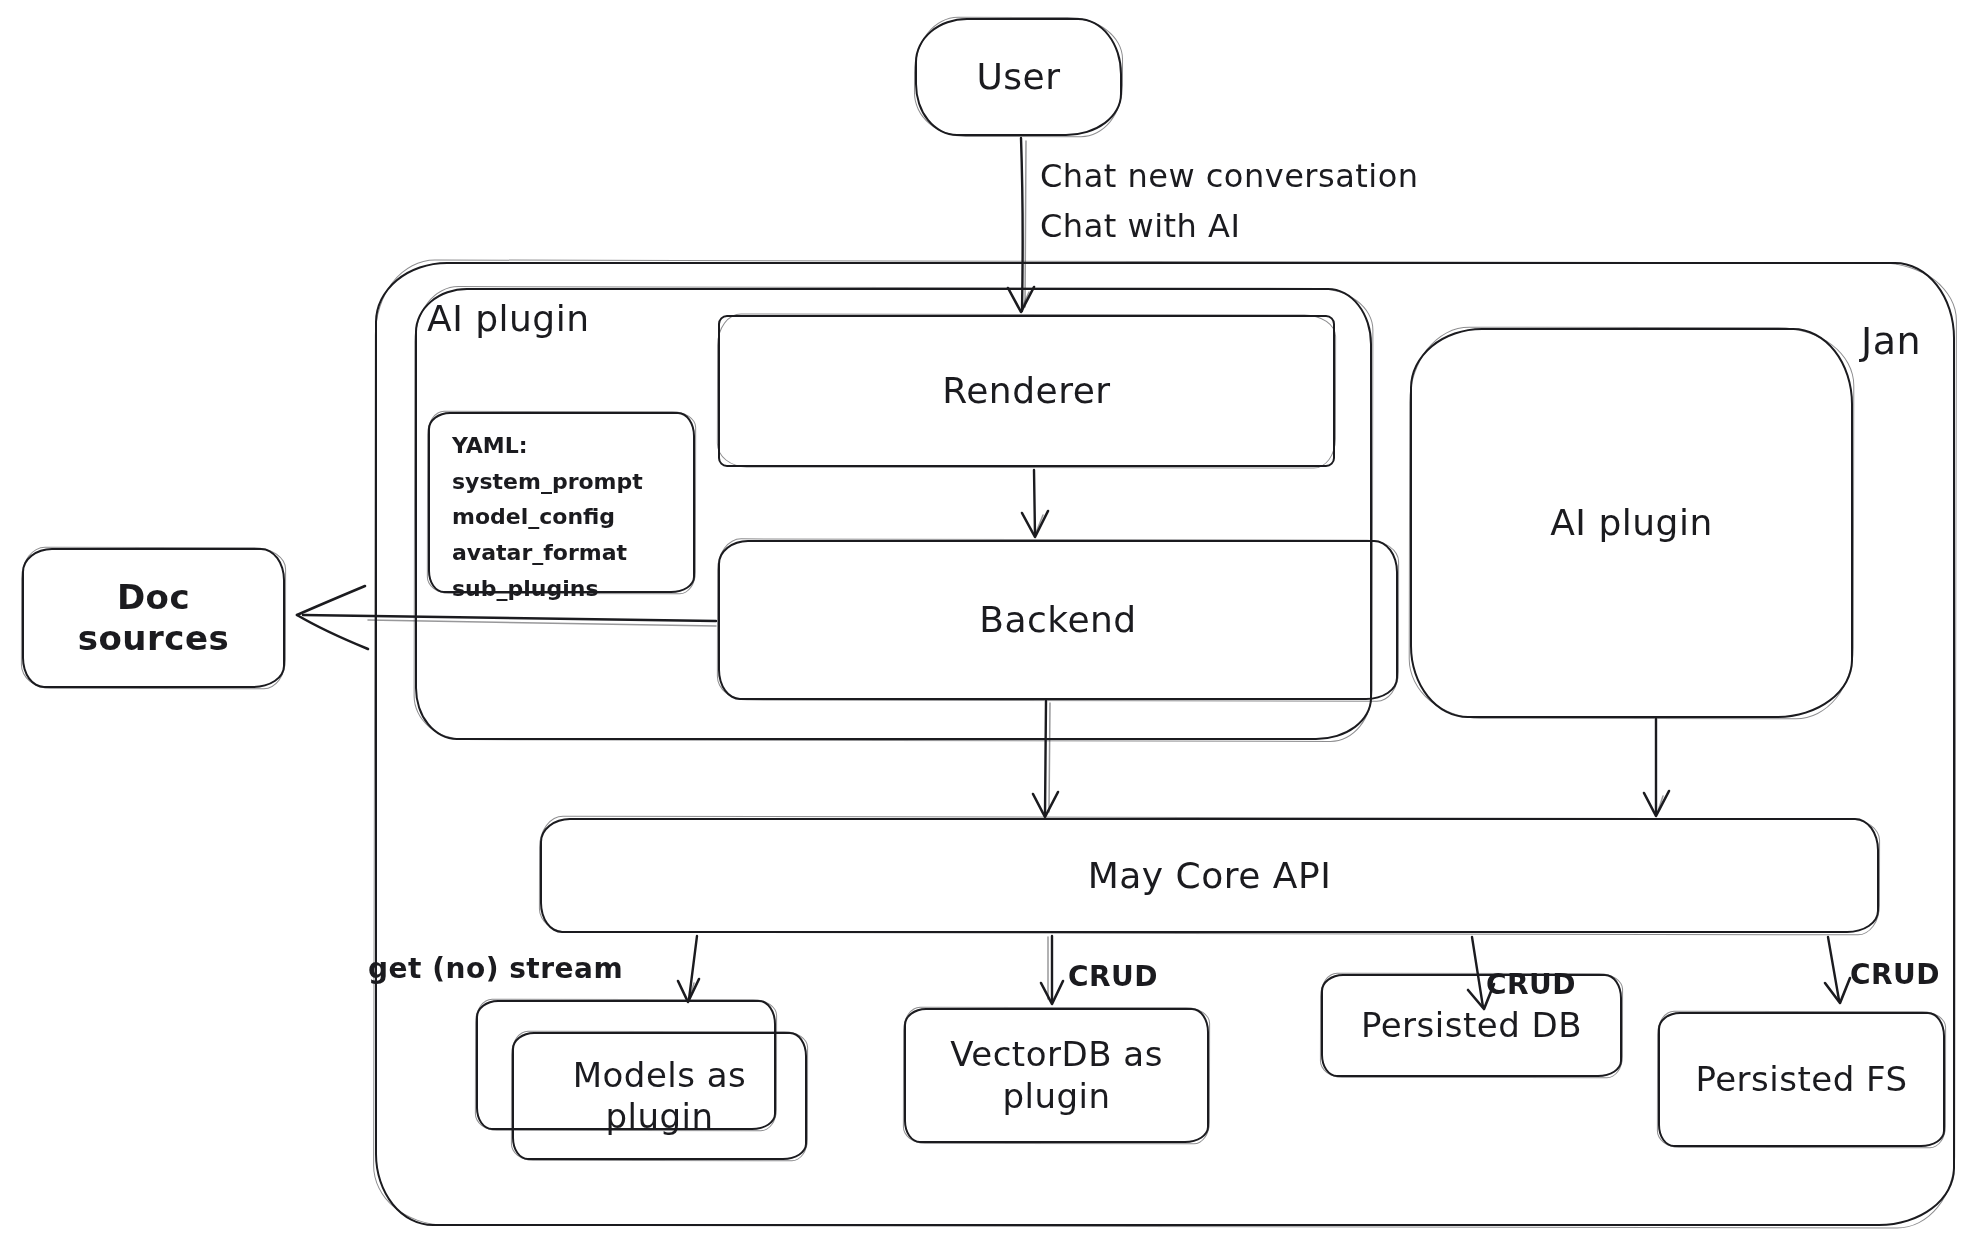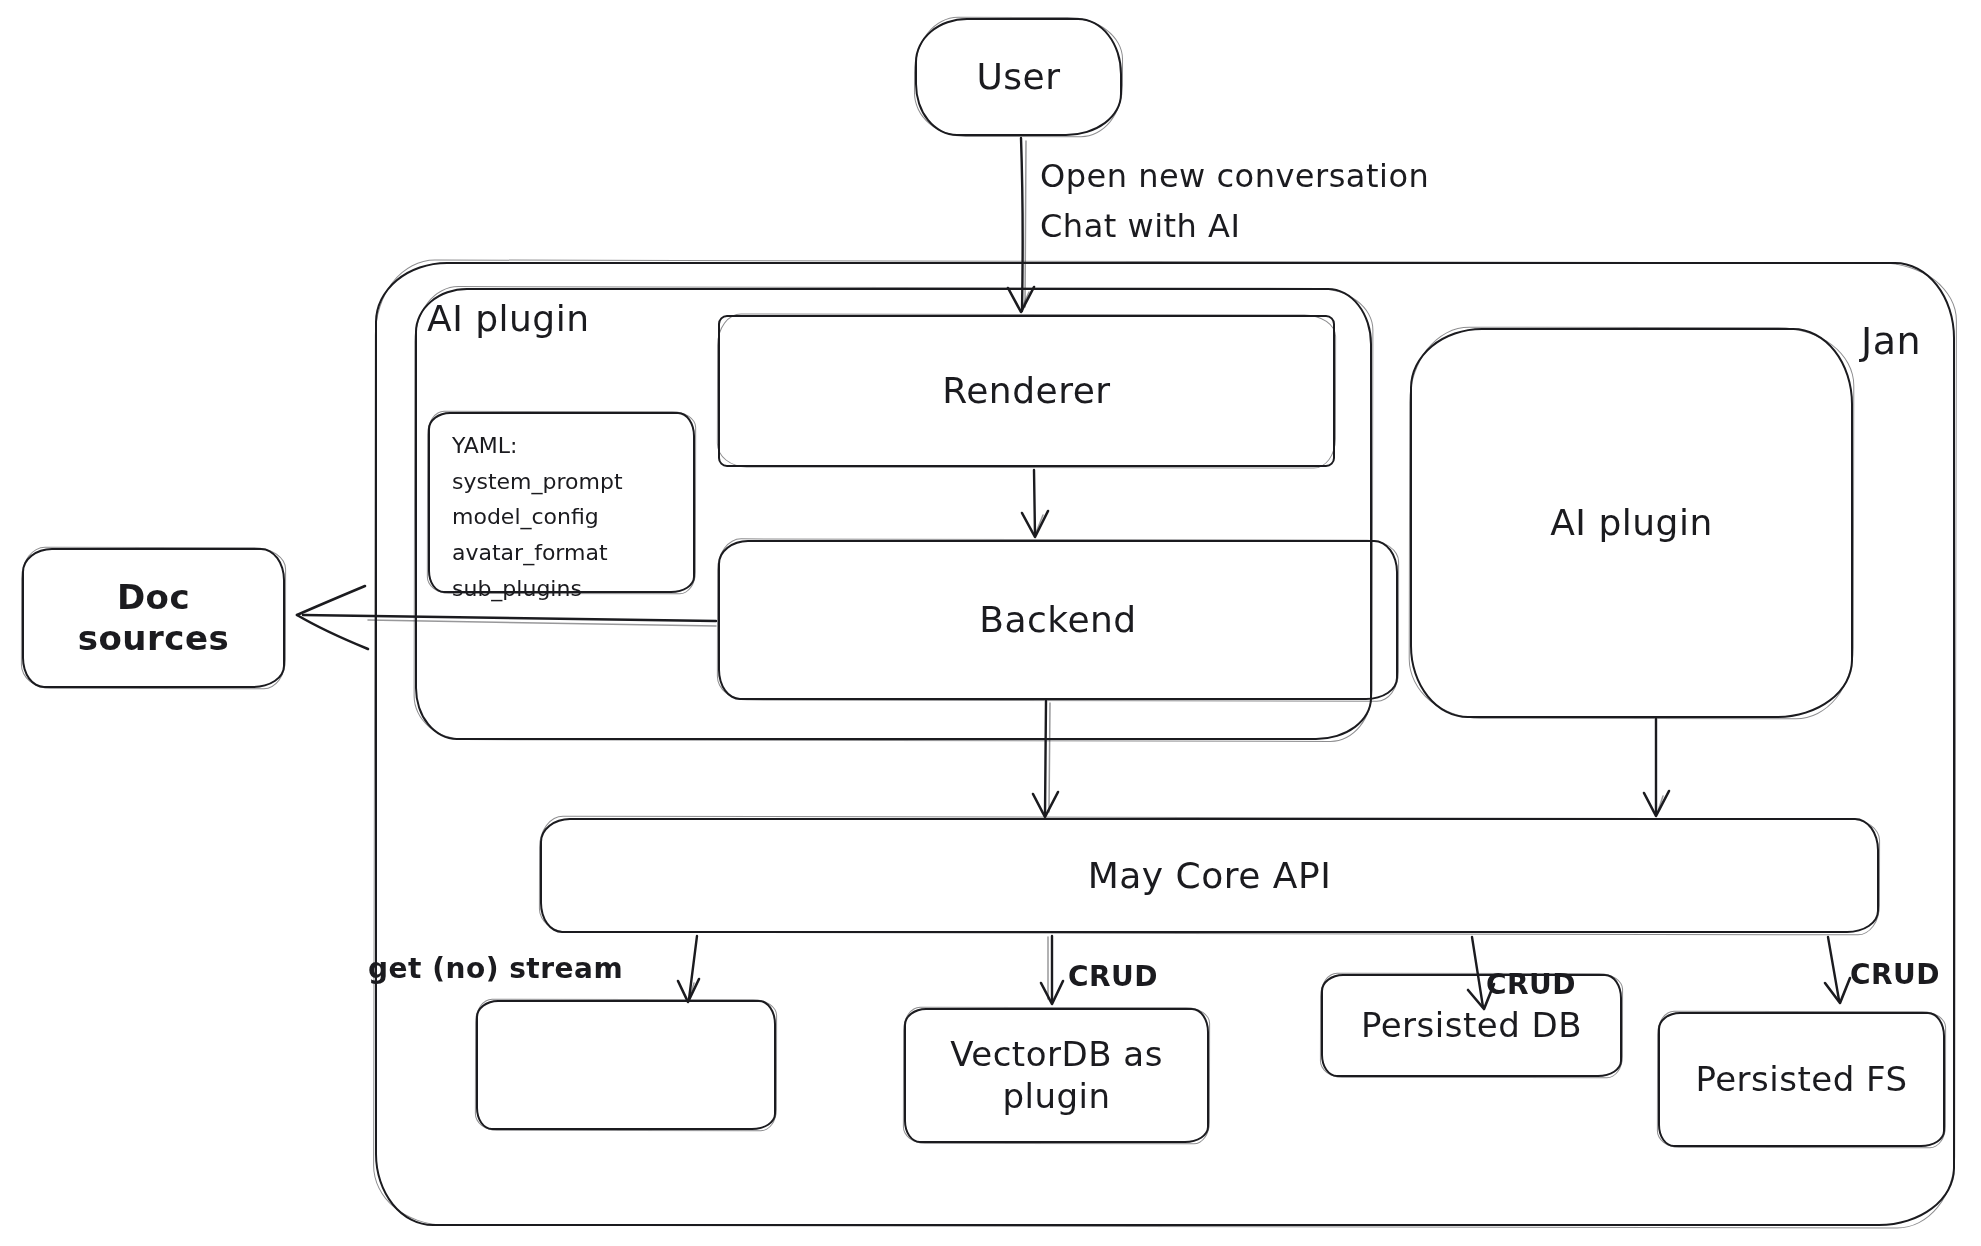--- a/index.html
+++ b/index.html
@@ -71,20 +71,21 @@
     white-space:nowrap;
   }
   .yaml-note{
     position:absolute;
     box-sizing:border-box;
     padding:14px 10px 0 22px;
     font-size:22px;
     line-height:1.62;
     text-align:left;
     display:block;
+    font-weight:bold;
   }
   .yaml-line{display:block;}
   svg.connector-layer{
     position:absolute;inset:0;
     pointer-events:none;
   }
   svg.connector-layer path{
     stroke:var(--ink);
     stroke-width:2.4;
     fill:none;
@@ -154,21 +155,21 @@
       <path d="M1828,937 L1839,1000"></path>
       <path class="head" d="M1825,983 L1840,1003 L1850,978"></path>
     </g>
   </svg>
 
   <div class="sketch r-lg node" style="left:915px;top:18px;width:207px;height:118px;">
     <span class="node-label">User</span>
   </div>
 
   <div class="flow-label" style="left:1040px;top:152px;">
-    <div>Open new conversation</div>
+    <div>Chat new conversation</div>
     <div>Chat with AI</div>
   </div>
 
   <div class="sketch r-xl" style="left:375px;top:262px;width:1580px;height:964px;">
     <span class="group-label" style="right:32px;top:8px;font-size:38px;margin-top:47px;">Jan</span>
   </div>
 
   <div class="sketch r-lg" style="left:415px;top:288px;width:957px;height:452px;">
     <span class="group-label" style="left:10px;top:8px;">AI plugin</span>
   </div>
@@ -200,20 +201,23 @@
   <div class="sketch node" style="left:540px;top:818px;width:1339px;height:115px;">
     <span class="node-label">May Core API</span>
   </div>
 
   <div class="edge-label" style="left:368px;top:952px;">get (no) stream</div>
   <div class="edge-label" style="left:1068px;top:960px;">CRUD</div>
   <div class="edge-label" style="left:1486px;top:968px;">CRUD</div>
   <div class="edge-label" style="left:1850px;top:958px;">CRUD</div>
 
   <div class="sketch r-sm" style="left:476px;top:1000px;width:300px;height:130px;"></div>
+  <div class="sketch r-sm node" style="left:512px;top:1032px;width:295px;height:128px;">
+    <span class="node-label sm">Models as plugin</span>
+  </div>
 
   <div class="sketch r-sm node" style="left:904px;top:1008px;width:305px;height:135px;">
     <span class="node-label sm">VectorDB as plugin</span>
   </div>
 
   <div class="sketch r-sm node" style="left:1321px;top:974px;width:301px;height:103px;">
     <span class="node-label sm">Persisted DB</span>
   </div>
 
   <div class="sketch r-sm node" style="left:1658px;top:1012px;width:287px;height:135px;">

